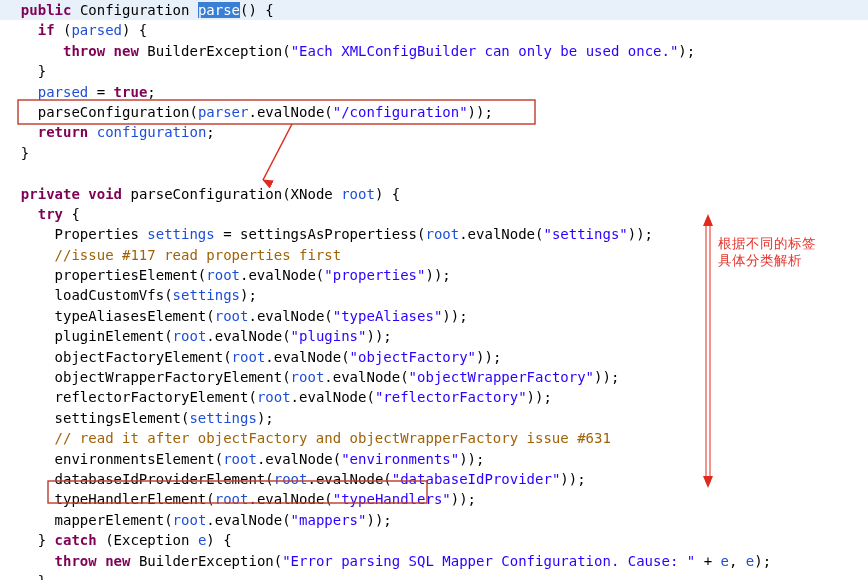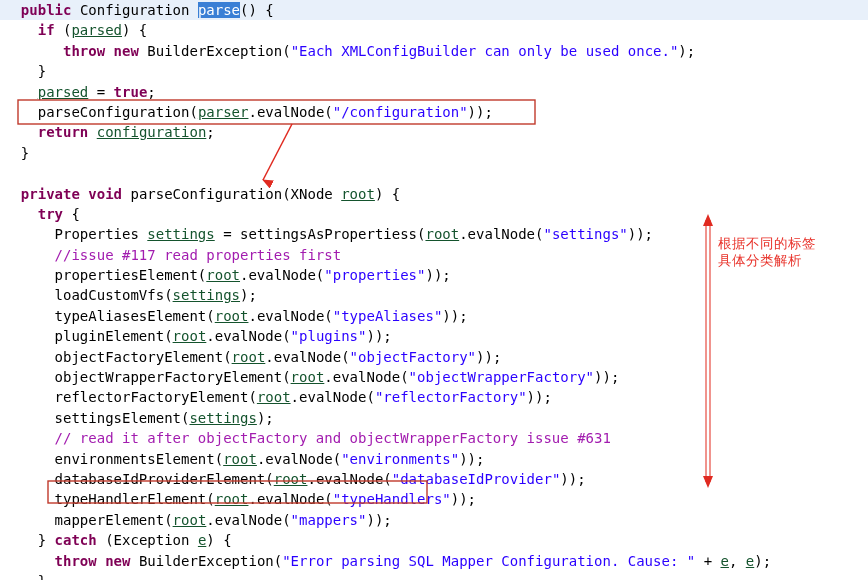--- a/index.html
+++ b/index.html
@@ -33,22 +33,22 @@
     height: 20.4px;
     padding-left: 4px;
   }
   .ln.hl {
     background: #e8f0fa;
   }
 
   
   .kw   { color: #7f0055; font-weight: bold; }
   .str  { color: #2a00ff; }
-  .cmt  { color: #a21caf; }
-  .idf  { color: #14532d; text-decoration: underline; }
+  .cmt  { color: #a16207; }
+  .idf  { color: #1d4ed8; }
   .pln  { color: #000000; }
   .sel  { background: #3a7fd5; color: #ffffff; }
 
   
   #overlay {
     position: absolute;
     left: 0; top: 0;
     width: 868px; height: 580px;
     pointer-events: none;
   }

